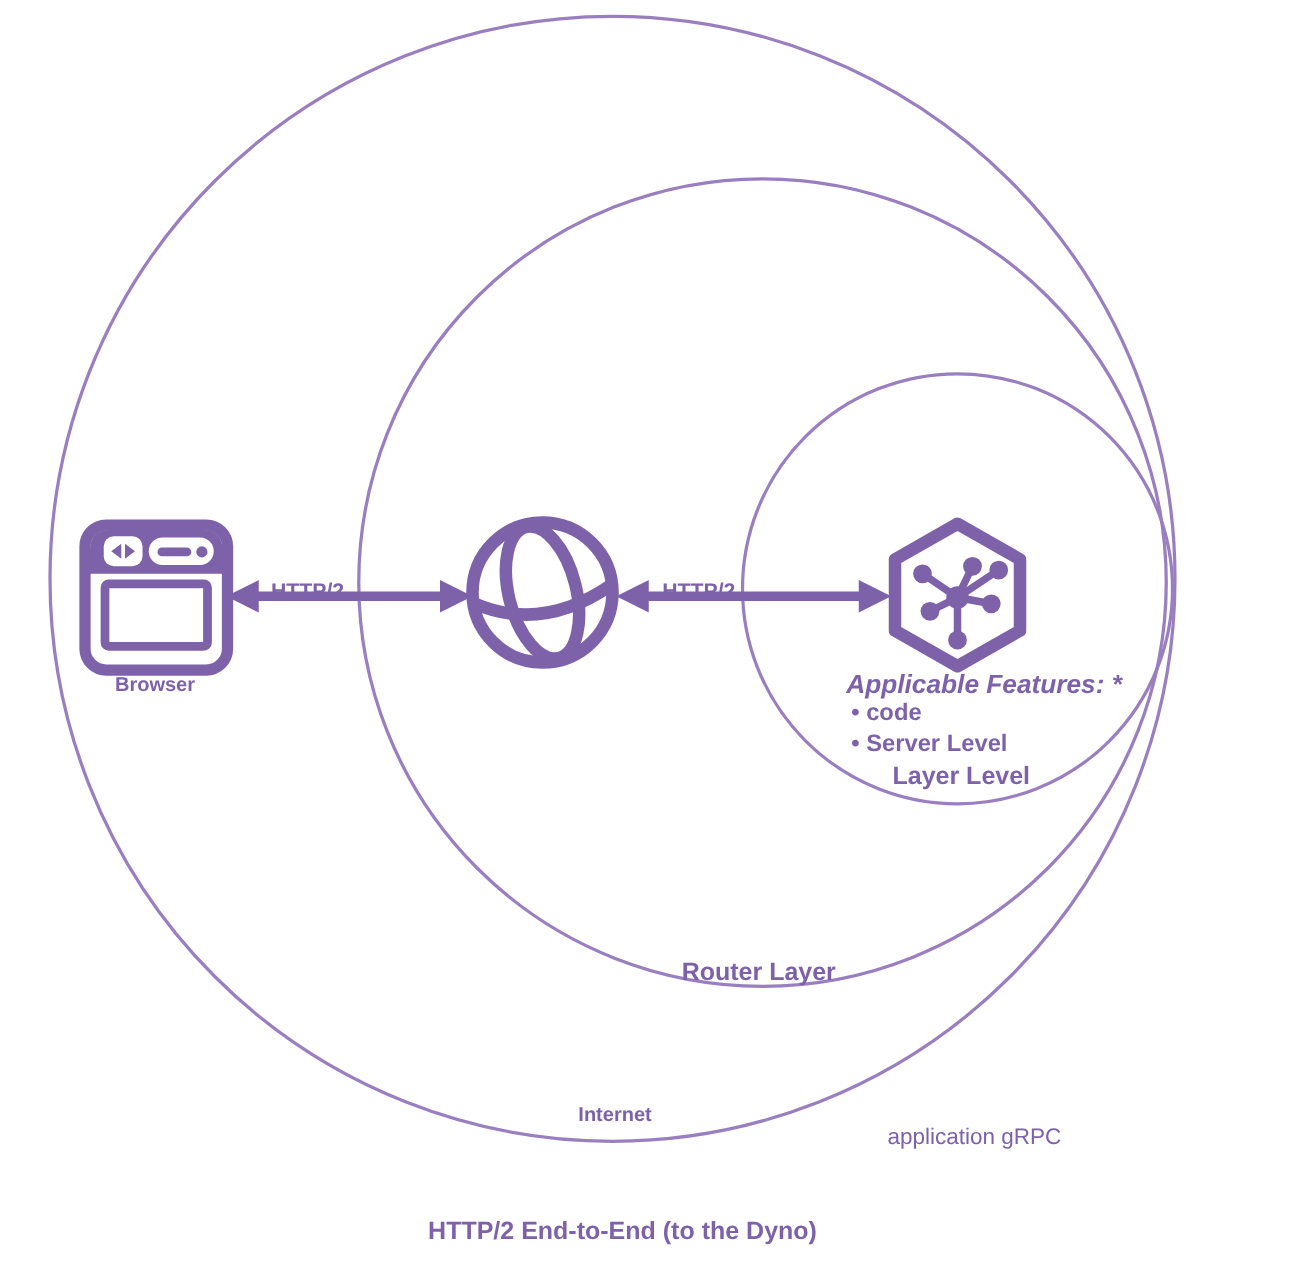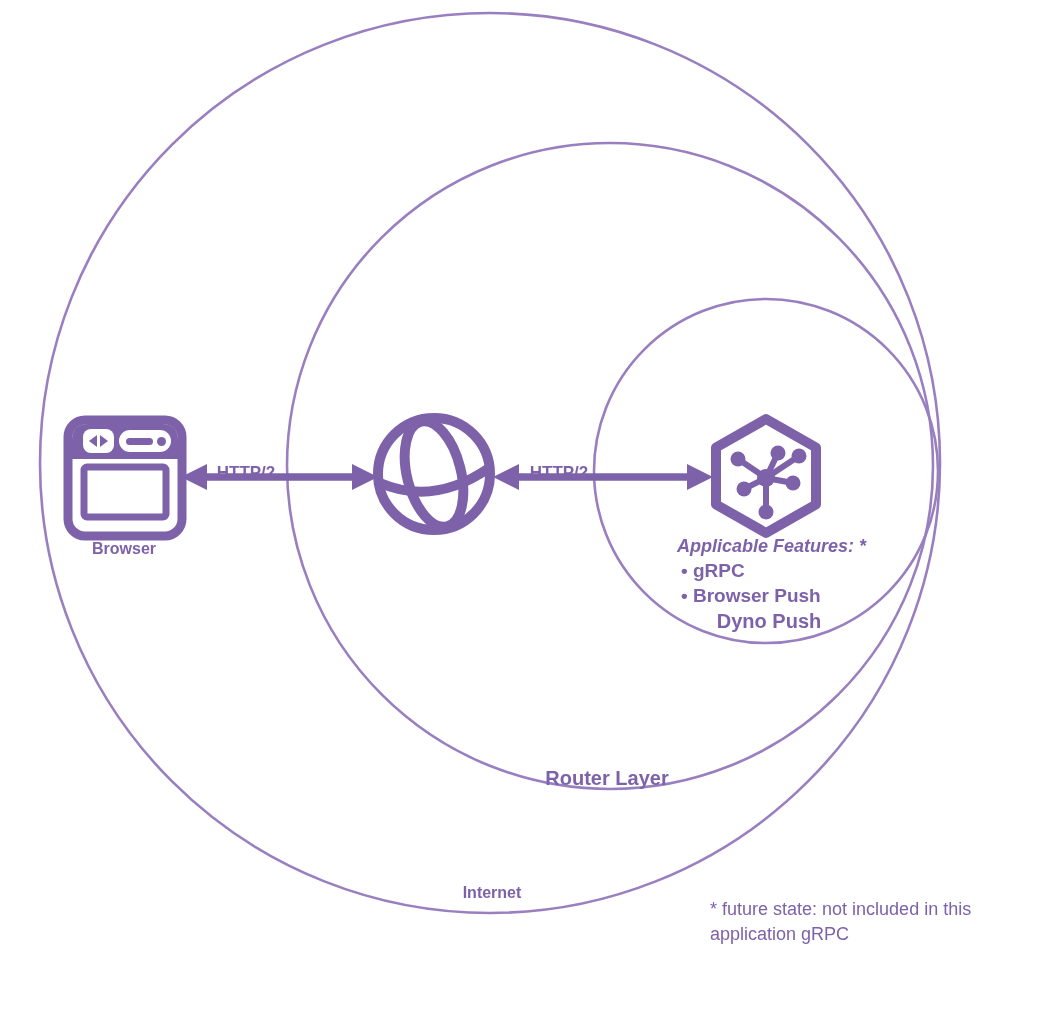--- a/index.html
+++ b/index.html
@@ -16,21 +16,21 @@
     position: absolute;
     color: #7d62aa;
     font-weight: 700;
     white-space: nowrap;
     user-select: none;
   }
   .centered { transform: translateX(-50%); text-align: right; }
   .lbl-browser   { left: 124px; top: 540px; font-size: 16px; }
   .lbl-http2-l   { left: 246px; top: 463px; font-size: 17px; }
   .lbl-http2-r   { left: 559px; top: 463px; font-size: 17px; }
-  .lbl-feat-head { left: 677px; top: 536px; font-size: 18px; font-style: italic; }
+  .lbl-feat-head { left: 677px; top: 536px; font-size: 21px; font-style: italic; }
   .lbl-feat-1    { left: 681px; top: 560px; font-size: 19px; }
   .lbl-feat-2    { left: 681px; top: 585px; font-size: 19px; }
   .lbl-dyno      { left: 769px; top: 610px; font-size: 20px; }
   .lbl-router    { left: 607px; top: 751px; font-size: 20px; margin-top: 16px; }
   .lbl-internet  { left: 492px; top: 884px; font-size: 16px; }
   .lbl-title     { left: 498px; top: 974px; font-size: 20px; }
   .footnote {
     position: absolute;
     left: 710px; top: 897px;
     width: 320px;
@@ -107,29 +107,29 @@
   </svg>
 
   <div class="lbl lbl-browser centered">Browser</div>
 
   <div class="lbl lbl-http2-l centered">HTTP/2</div>
 
   <div class="lbl lbl-http2-r centered">HTTP/2</div>
 
   <div class="lbl lbl-feat-head">Applicable Features: *</div>
 
-  <div class="lbl lbl-feat-1">• gRPC</div>
+  <div class="lbl lbl-feat-1">• code</div>
 
-  <div class="lbl lbl-feat-2">• Browser Push</div>
+  <div class="lbl lbl-feat-2">• Server Level</div>
 
-  <div class="lbl lbl-dyno centered">Dyno Push</div>
+  <div class="lbl lbl-dyno centered">Layer Level</div>
 
   <div class="lbl lbl-router centered">Router Layer</div>
 
   <div class="lbl lbl-internet centered">Internet</div>
 
   <div class="footnote">
-    <span>* future state: not included in this</span>
     <span>application gRPC</span>
   </div>
 
+  <div class="lbl lbl-title centered">HTTP/2 End-to-End (to the Dyno)</div>
 
 </div>
 
 </body></html>

